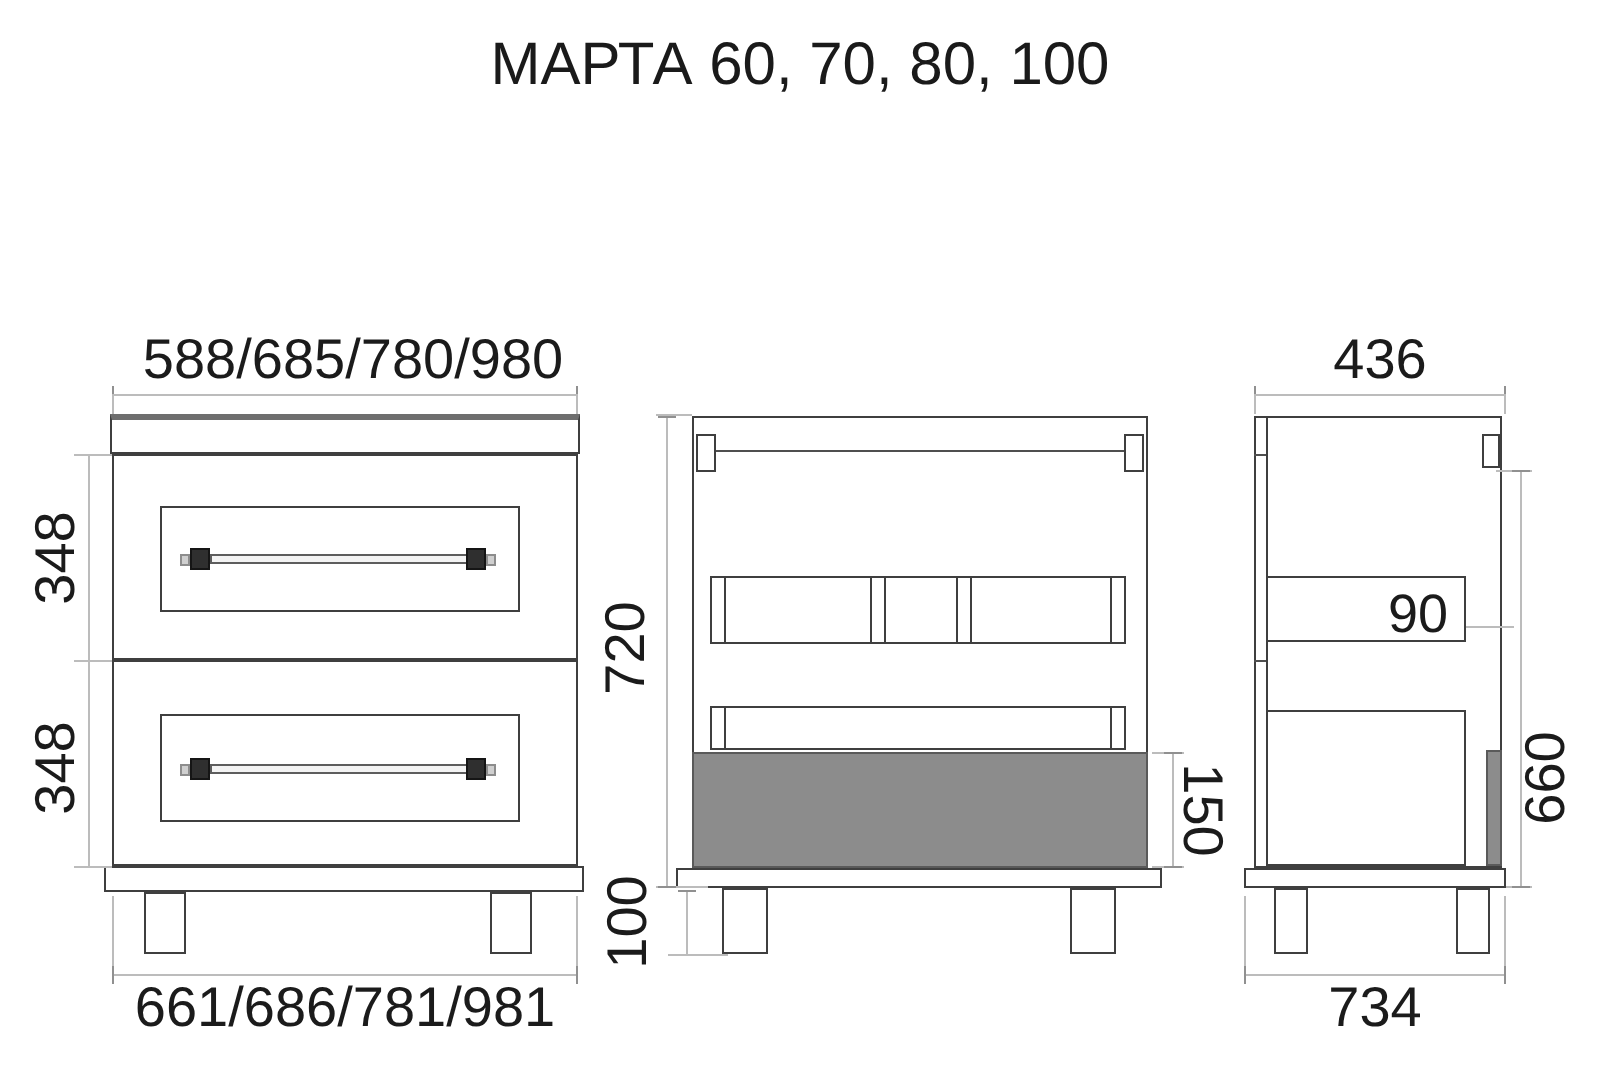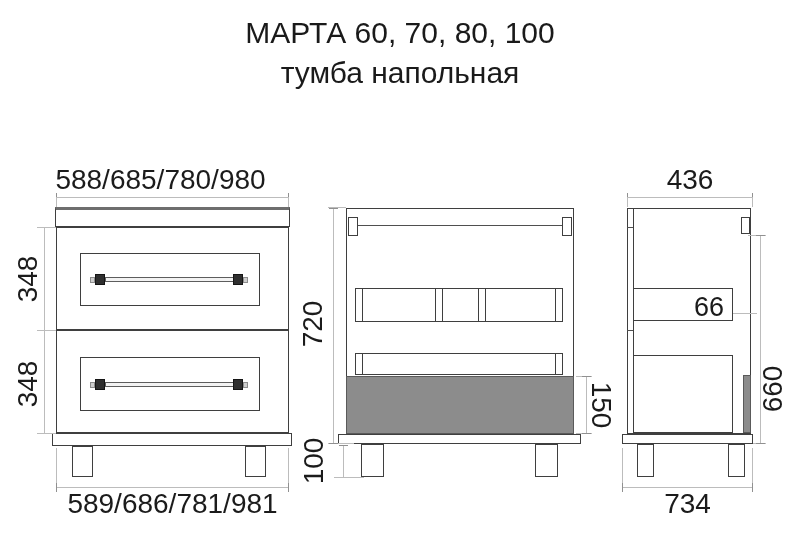--- a/index.html
+++ b/index.html
@@ -25,25 +25,24 @@
   .bar{position:absolute;height:5px;background:#f3f3f3;border:1px solid #5d5d5d;box-sizing:border-box;}
   .nub{position:absolute;background:#cfcfcf;border:1px solid #8d8d8d;box-sizing:border-box;}
   .topstrip{border-top:3px solid #6e6e6e;}
 </style>
 </head>
 <body>
 
 <div class="canvas">
 
   <div class="t" style="top:16px;">МАРТА 60, 70, 80, 100</div>
-  <div class="t" style="top:56px;">тумба напольная</div>
 
   <div>
 
-    <div class="dim" style="left:44px;top:166px;width:233px;">588/685/780/980</div>
+    <div class="dim" style="left:60px;top:166px;width:233px;">588/685/780/980</div>
     <div class="hline" style="left:56px;top:197px;width:233px;"></div>
     <div class="tick-v" style="left:56px;top:193px;"></div>
     <div class="tick-v" style="left:288px;top:193px;"></div>
     <div class="vline" style="left:56px;top:197px;height:10px;"></div>
     <div class="vline" style="left:288px;top:197px;height:10px;"></div>
 
     <div class="rect topstrip" style="left:55px;top:207px;width:235px;height:20px;"></div>
 
     <div class="rect" style="left:56px;top:227px;width:233px;height:103px;"></div>
     <div class="rect" style="left:56px;top:330px;width:233px;height:103px;"></div>
@@ -68,21 +67,21 @@
 
     <div class="rect" style="left:52px;top:433px;width:240px;height:13px;"></div>
     <div class="rect" style="left:72px;top:446px;width:21px;height:31px;"></div>
     <div class="rect" style="left:245px;top:446px;width:21px;height:31px;"></div>
 
     <div class="vline" style="left:56px;top:448px;height:43px;"></div>
     <div class="vline" style="left:288px;top:448px;height:43px;"></div>
     <div class="hline" style="left:56px;top:487px;width:233px;"></div>
     <div class="tick-v" style="left:56px;top:483px;"></div>
     <div class="tick-v" style="left:288px;top:483px;"></div>
-    <div class="dim" style="left:56px;top:490px;width:233px;">589/686/781/981</div>
+    <div class="dim" style="left:56px;top:490px;width:233px;">661/686/781/981</div>
 
     <div class="vline" style="left:44px;top:227px;height:206px;"></div>
     <div class="tick-h" style="left:40px;top:227px;"></div>
     <div class="tick-h" style="left:40px;top:330px;"></div>
     <div class="tick-h" style="left:40px;top:433px;"></div>
     <div class="hline" style="left:37px;top:227px;width:19px;"></div>
     <div class="hline" style="left:37px;top:330px;width:19px;"></div>
     <div class="hline" style="left:37px;top:433px;width:19px;"></div>
     <div class="dim rot-ccw" style="left:-7px;top:265px;">348</div>
     <div class="dim rot-ccw" style="left:-7px;top:370px;">348</div>
@@ -140,21 +139,21 @@
     <div class="vline" style="left:627px;top:197px;height:10px;"></div>
     <div class="vline" style="left:752px;top:197px;height:10px;"></div>
 
     <div class="rect" style="left:627px;top:208px;width:7px;height:226px;border-width:1px;"></div>
     <div class="sline-h" style="left:627px;top:227px;width:7px;border-top-width:1px;"></div>
     <div class="sline-h" style="left:627px;top:330px;width:7px;border-top-width:1px;"></div>
     <div class="rect" style="left:633px;top:208px;width:118px;height:226px;"></div>
     <div class="rect" style="left:741px;top:217px;width:9px;height:17px;border-width:1px;"></div>
 
     <div class="rect" style="left:633px;top:288px;width:100px;height:33px;border-width:1px;"></div>
-    <div class="dim" style="left:688px;top:293px;width:42px;font-size:27px;">66</div>
+    <div class="dim" style="left:688px;top:293px;width:42px;font-size:27px;">90</div>
     <div class="hline" style="left:733px;top:313px;width:24px;"></div>
 
     <div class="rect" style="left:633px;top:355px;width:100px;height:78px;border-width:1px;"></div>
     <div class="rect gray" style="left:743px;top:375px;width:8px;height:58px;"></div>
 
     <div class="rect" style="left:622px;top:434px;width:131px;height:10px;"></div>
     <div class="rect" style="left:637px;top:444px;width:17px;height:33px;"></div>
     <div class="rect" style="left:728px;top:444px;width:17px;height:33px;"></div>
 
     <div class="hline" style="left:748px;top:235px;width:18px;"></div>

